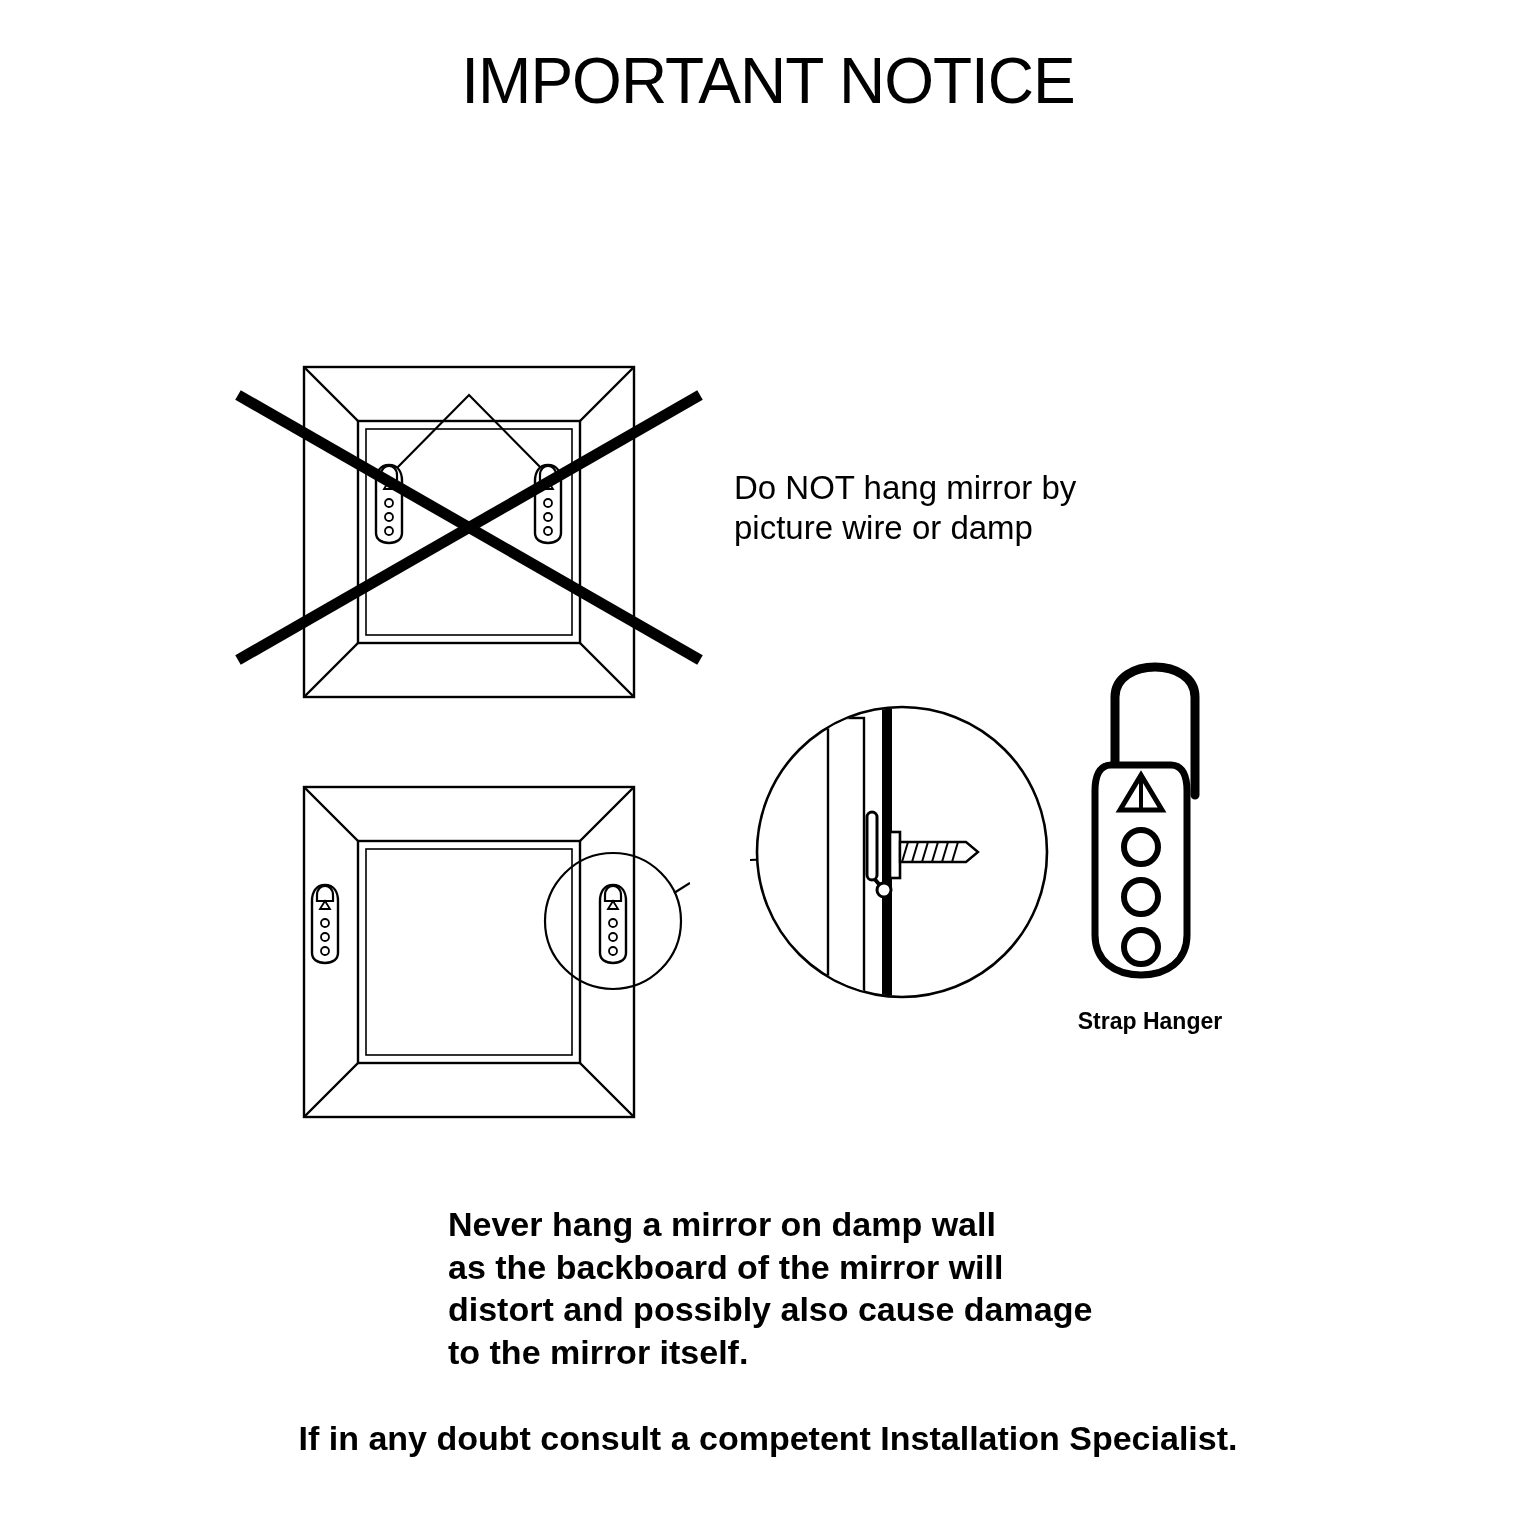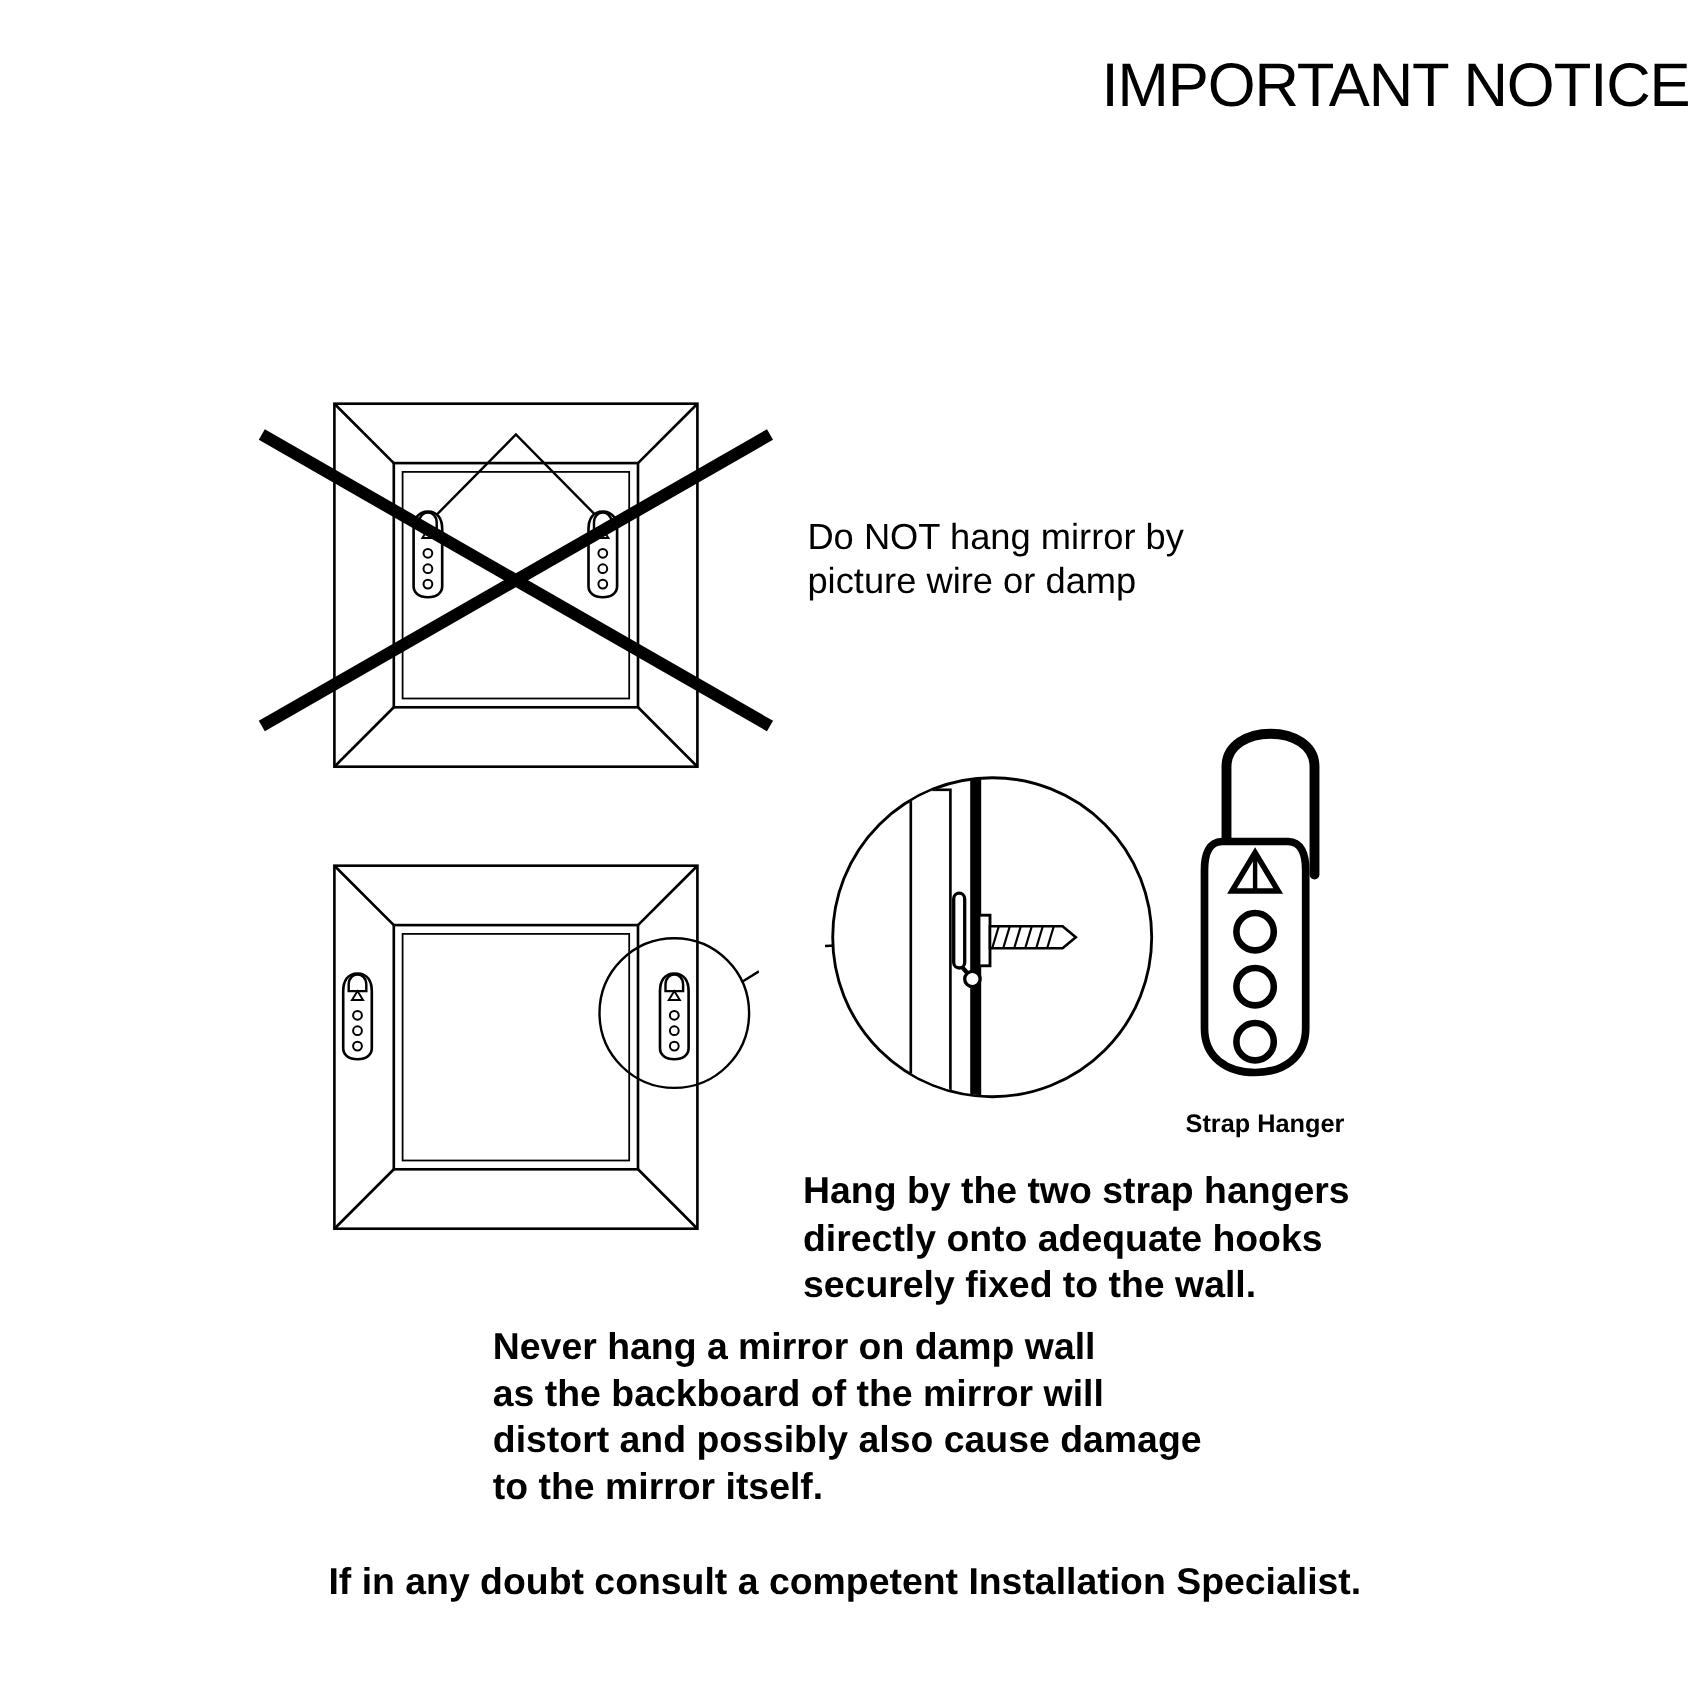--- a/index.html
+++ b/index.html
@@ -18,22 +18,22 @@
   .sheet {
     position: absolute;
     inset: 0;
   }
   
   .title {
     position: absolute;
     top: 48px;
     left: 0;
     width: 100%;
-    text-align: right;
-    font-size: 56px;
+    text-align: center;
+    font-size: 64px;
     line-height: 1.05;
     font-weight: 400;
     letter-spacing: -1px;
   }
   .subtitle {
     position: absolute;
     top: 158px;
     left: 0;
     width: 100%;
     text-align: center;
@@ -227,23 +227,20 @@
       <circle cx="66" cy="262" r="17" fill="#fff" stroke="#000" stroke-width="6"></circle>
       <circle cx="66" cy="312" r="17" fill="#fff" stroke="#000" stroke-width="6"></circle>
     </svg>
   </div>
 
   <div class="caption-strap">Strap Hanger</div>
 
   <div class="text-block" id="txt-donot">Do NOT hang mirror by
 picture wire or damp</div>
 
-  <div class="text-block text-bold" id="txt-hang">Hang by the two strap hangers
-directly onto adequate hooks
-securely fixed to the wall.</div>
 
   <div class="text-block text-bold" id="txt-doubt">If in any doubt consult a competent Installation Specialist.</div>
 
   <div class="text-block text-bold" id="txt-damp">Never hang a mirror on damp wall
 as the backboard of the mirror will
 distort and possibly also cause damage
 to the mirror itself.</div>
 
 </div>
 

